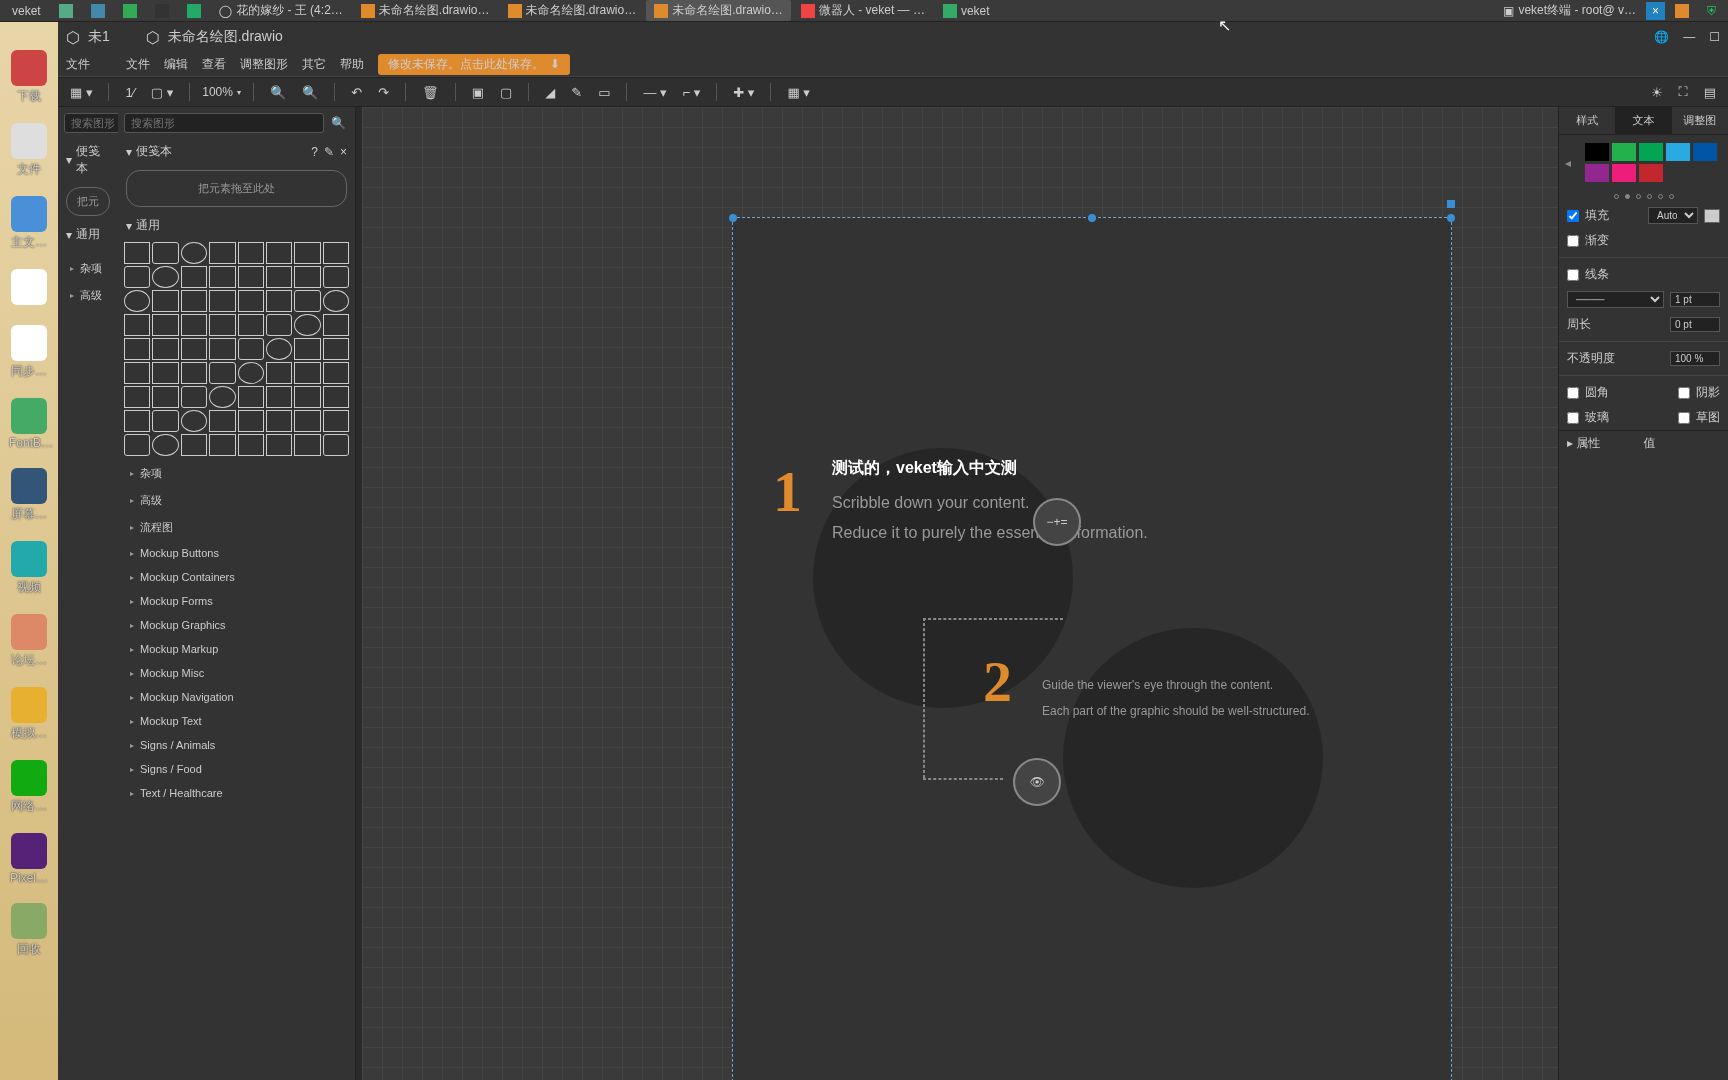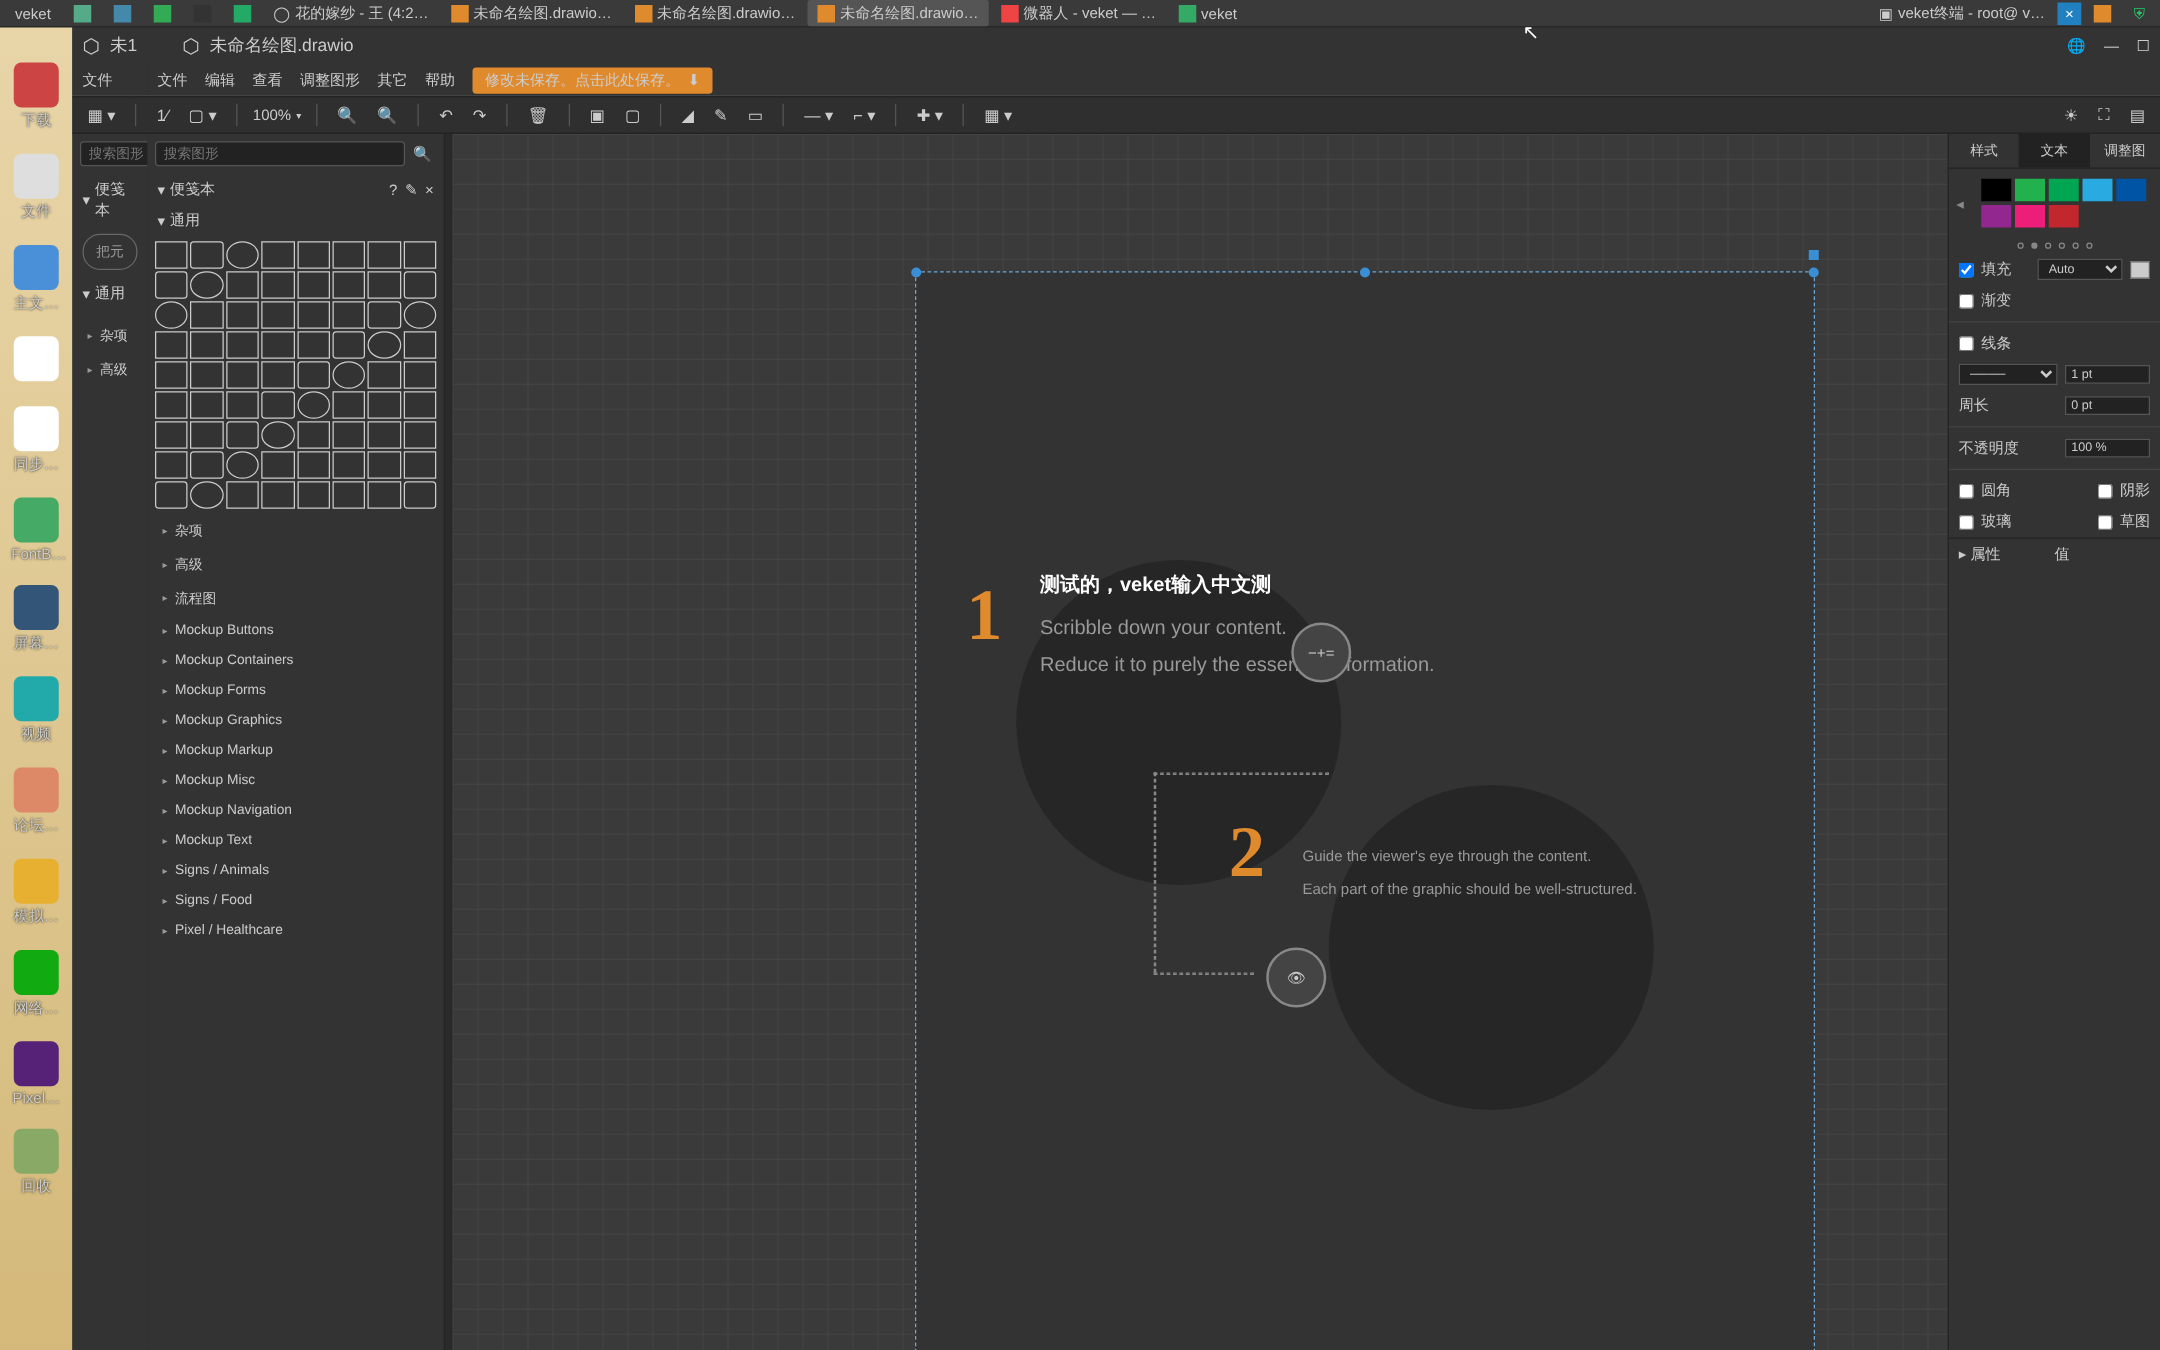--- a/index.html
+++ b/index.html
@@ -64,21 +64,21 @@
 .rtabs{display:flex;border-bottom:1px solid #222}
 .rtab{flex:1;text-align:center;padding:6px 0;font-size:11px;cursor:pointer}
 .rtab.active{background:#222}
 .swatches{display:flex;flex-wrap:wrap;gap:3px;padding:8px}
 .sw{width:24px;height:18px}
 .dots{display:flex;gap:6px;justify-content:center;padding:4px}
 .dot{width:5px;height:5px;border:1px solid #888;border-radius:50%}
 .dot.on{background:#888}
 .prop-row{display:flex;align-items:center;padding:4px 8px;font-size:11px;gap:6px}
 .prop-row input[type=checkbox]{width:12px;height:12px}
-.prop-row input[type=text],.prop-row select{background:#222;border:1px solid #555;padding:1px 4px;font-size:10px;color:#ccc;width:68px}
+.prop-row input[type=text],.prop-row select{background:#222;border:1px solid #555;padding:1px 4px;font-size:10px;color:#ccc;width:50px}
 .prop-row .lbl{flex:1}
 .rbtns{display:flex;flex-wrap:wrap;gap:3px;padding:4px 6px}
 .rbtn{flex:1 1 45%;background:#444;border:1px solid #555;padding:3px;font-size:10px;text-align:center;cursor:pointer}
 .rbtn.full{flex:1 1 100%}
 .attrhdr{display:flex;padding:4px 8px;border-top:1px solid #222;font-size:11px}
 .attrhdr span{flex:1}
 .dual-header{display:flex;border-bottom:1px solid #444}
 .dual-header>div{flex:1}
 .small-arrow{color:#888;padding:2px 6px;cursor:pointer;align-self:center}
 </style>
@@ -261,20 +261,21 @@
       </div>
       <div class="sect-head">
         <span class="arrow">▾</span>
           <span>便笺本</span>
         <div class="sect-tools">
           <span>?</span>
           <span>✎</span>
           <span>×</span>
         </div>
       </div>
+      <div class="dropzone">把元素拖至此处</div>
       <div class="sect-head">
           <span class="arrow">▾</span>
           <span>通用</span>
         </div>
       <div class="shapes-grid" id="shapes-grid">
           <div class="shape"></div>
           <div class="shape" style="border-radius: 3px;"></div>
           <div class="shape" style="border-radius: 50%;"></div>
           <div class="shape"></div>
           <div class="shape"></div>
@@ -353,21 +354,21 @@
           <div class="cat-item">Mockup Buttons</div>
           <div class="cat-item">Mockup Containers</div>
           <div class="cat-item">Mockup Forms</div>
           <div class="cat-item">Mockup Graphics</div>
           <div class="cat-item">Mockup Markup</div>
           <div class="cat-item">Mockup Misc</div>
           <div class="cat-item">Mockup Navigation</div>
           <div class="cat-item">Mockup Text</div>
           <div class="cat-item">Signs / Animals</div>
           <div class="cat-item">Signs / Food</div>
-          <div class="cat-item">Pixel / Healthcare</div>
+          <div class="cat-item">Text / Healthcare</div>
         </div>
     </div>
 
     <div class="left2"></div>
 
     <div class="canvas-wrap">
       <div class="canvas-grid"></div>
       <div class="page">
         <div class="handle h-tl"></div>
         <div class="handle h-tm"></div>

